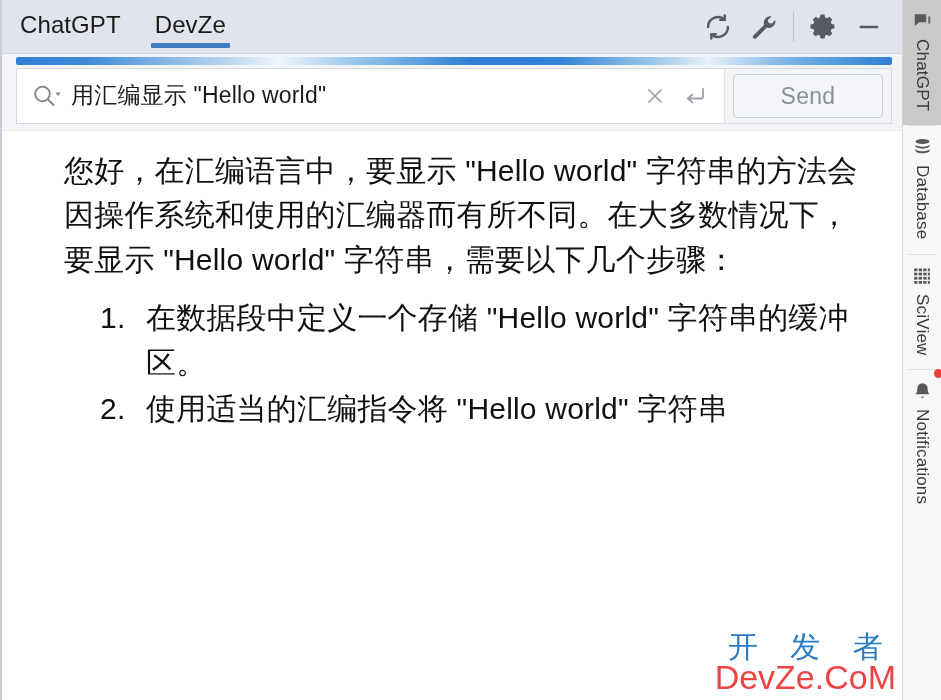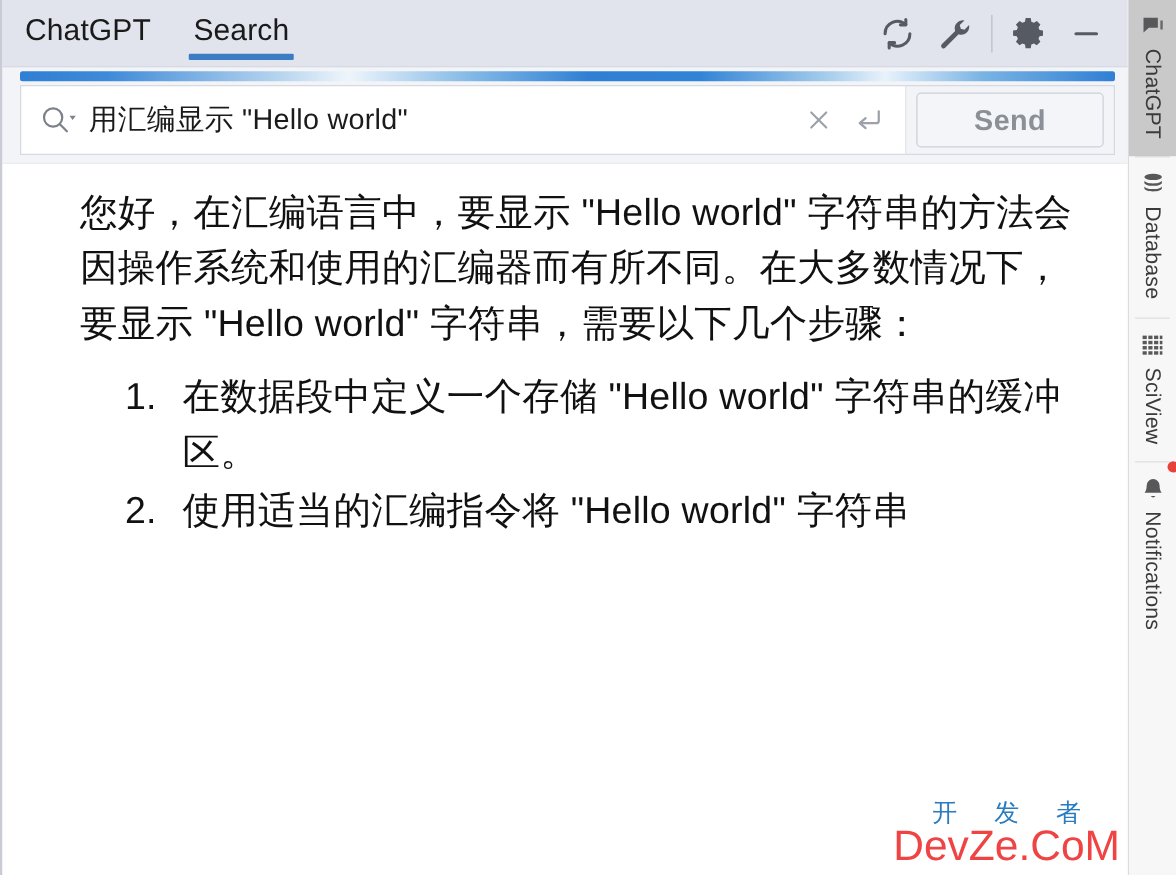--- a/index.html
+++ b/index.html
@@ -188,21 +188,20 @@
 
   .send-cell {
     flex: 0 0 168px;
     background: #f3f4f7;
     border: 1px solid #d6d9e0;
     border-left: 1px solid #e2e4ea;
     display: flex;
     align-items: center;
     justify-content: center;
     padding: 5px 8px;
-    font-weight: bold;
   }
   .send-btn {
     width: 100%;
     height: 100%;
     background: #f4f5f8;
     border: 1px solid #ccd0d8;
     border-radius: 4px;
     color: #8b9097;
     font-size: 23px;
     font-family: inherit;
@@ -259,21 +258,21 @@
   .watermark {
     position: absolute;
     right: 6px;
     bottom: 6px;
     text-align: center;
     color: #1f6cb0;
     pointer-events: none;
     user-select: none;
   }
   .wm-cn {
-    font-size: 20px;
+    font-size: 30px;
     letter-spacing: 12px;
     line-height: 1.05;
     color: #2a7cc0;
     padding-left: 12px;
   }
   .wm-en {
     font-size: 34px;
     line-height: 1.0;
     color: #ef4444;
     letter-spacing: 0px;
@@ -348,21 +347,21 @@
 
   <div class="main-col">
 
     <div class="toolbar">
 
       <div class="tabs">
         <div class="tab">
           <span>ChatGPT</span>
         </div>
         <div class="tab active">
-          <span>Search</span>
+          <span>DevZe</span>
         </div>
       </div>
 
       <div class="toolbar-spacer"></div>
 
       <div class="tb-icons">
 
         <div class="tb-btn" title="Refresh">
           <span>
             <svg width="28" height="28" viewBox="0 0 24 24" fill="none" stroke="currentColor" stroke-width="2.1" stroke-linecap="round">

